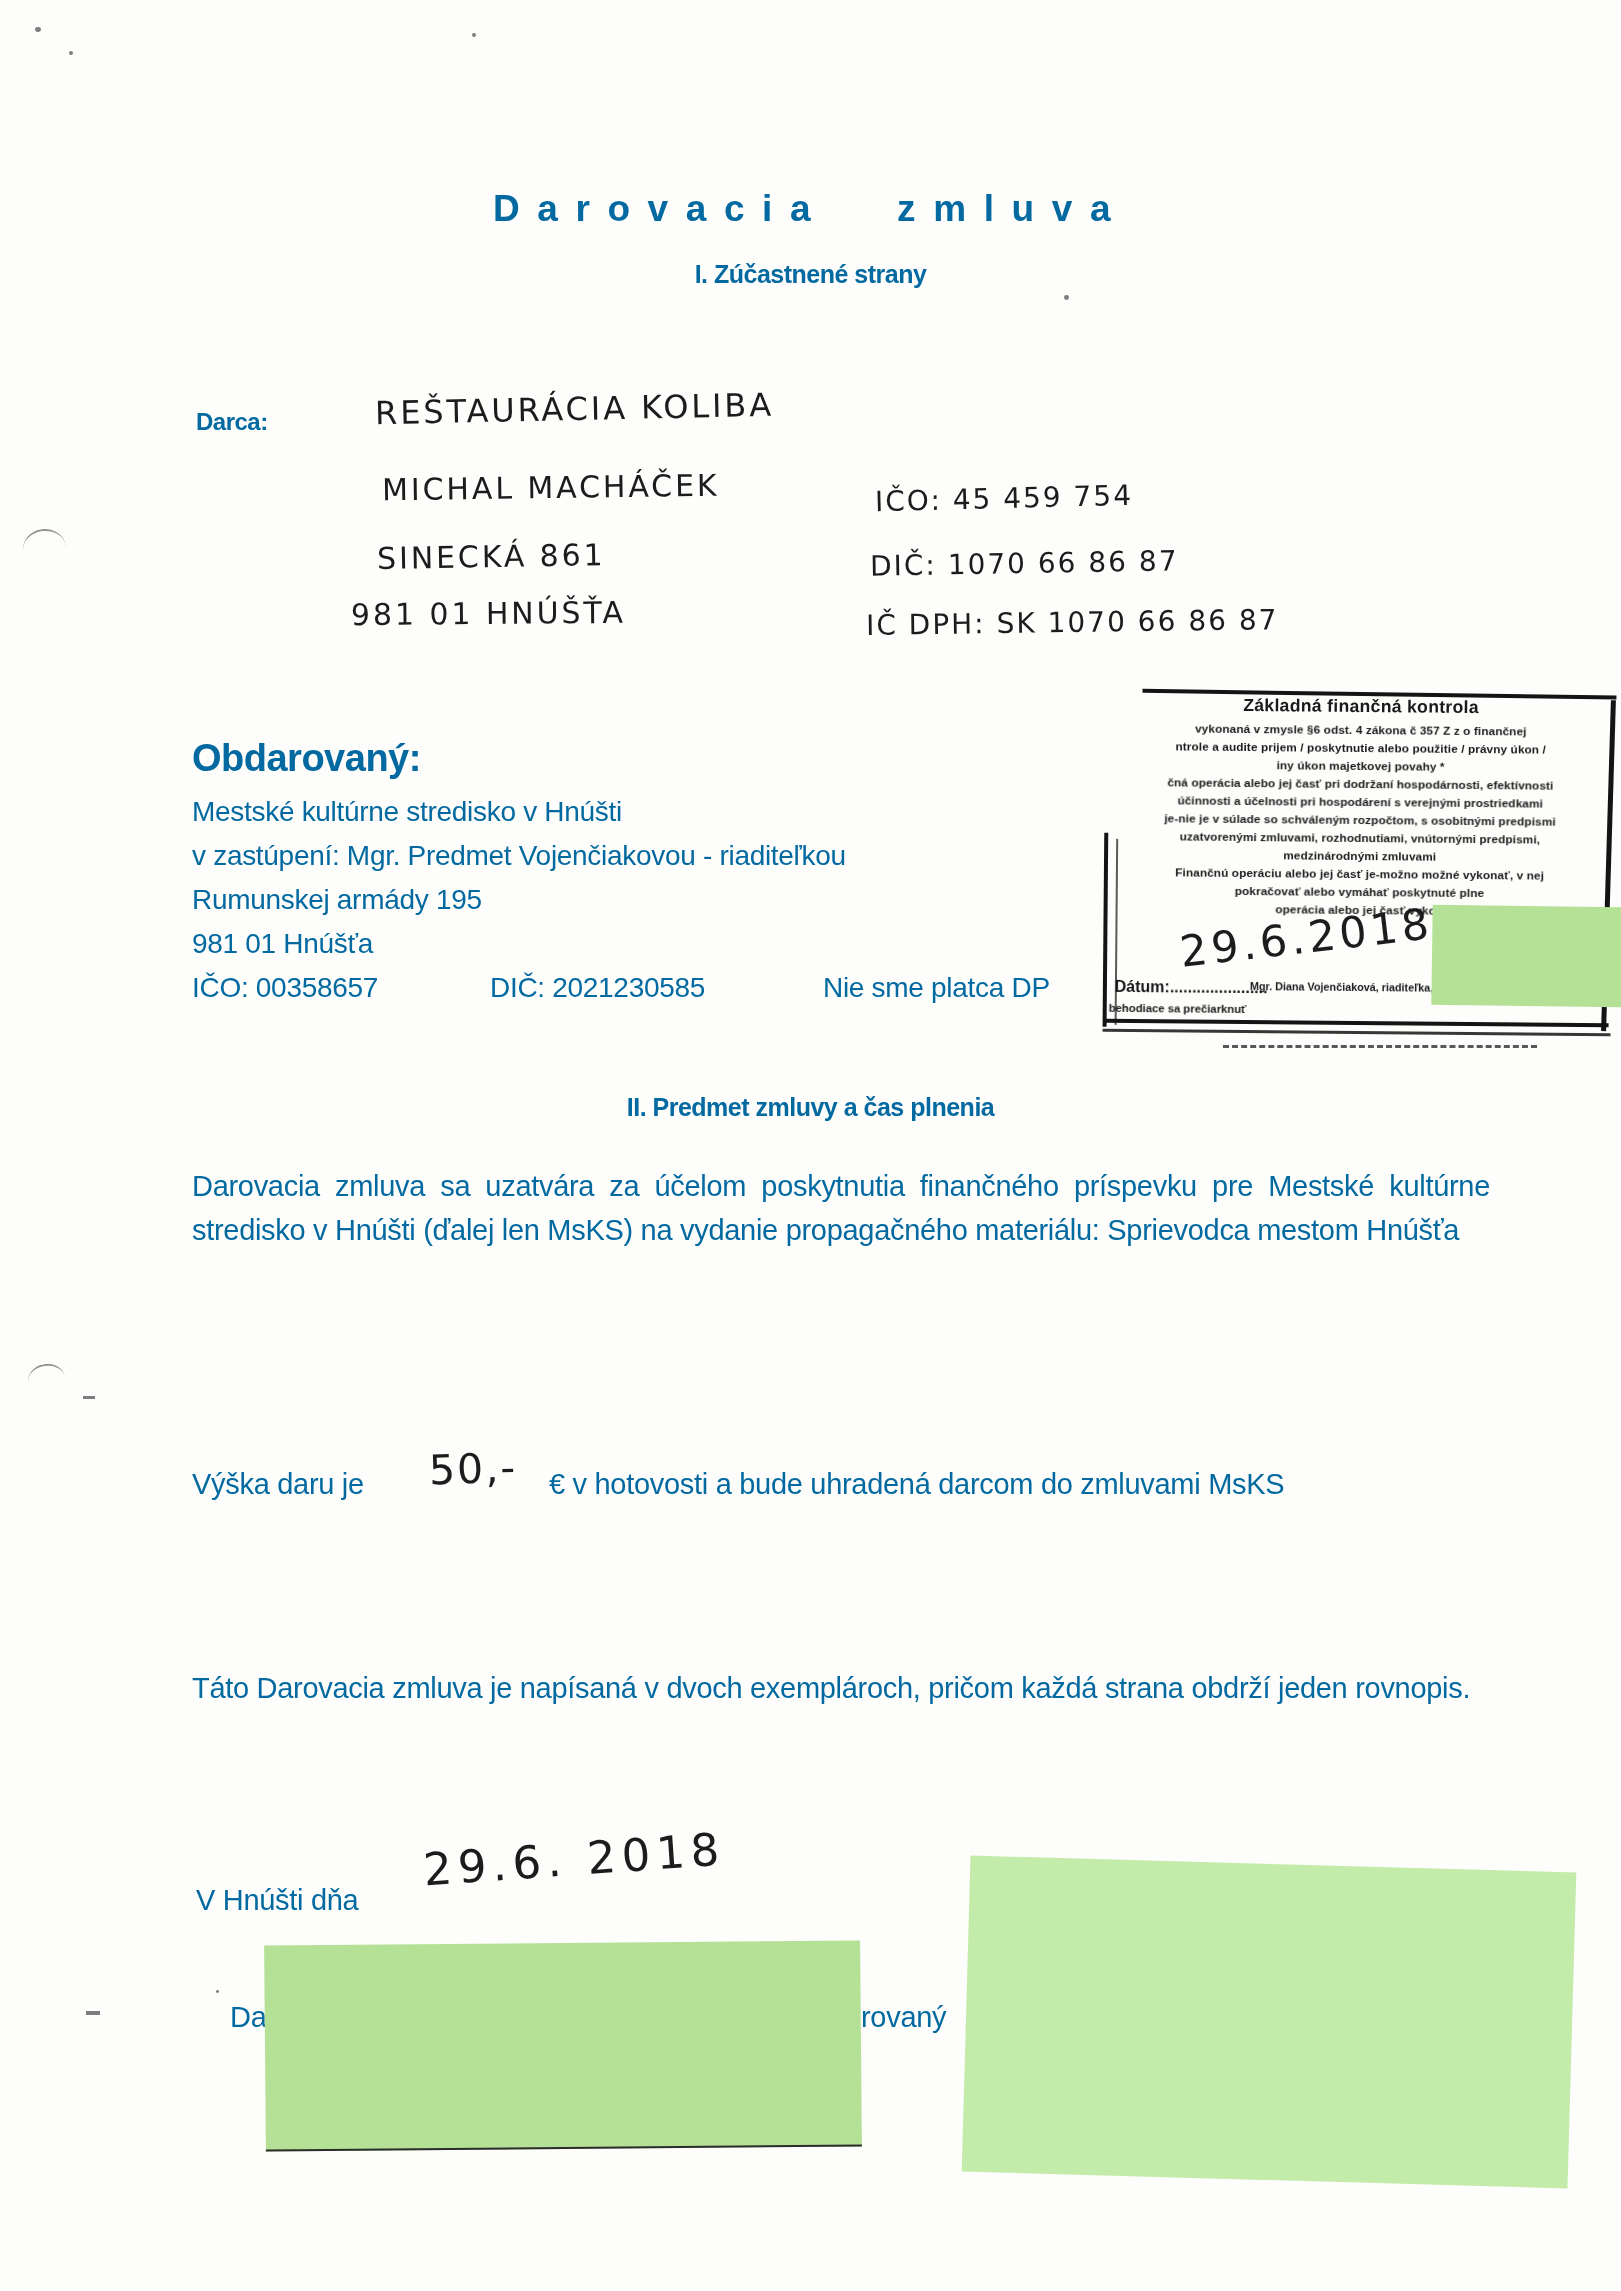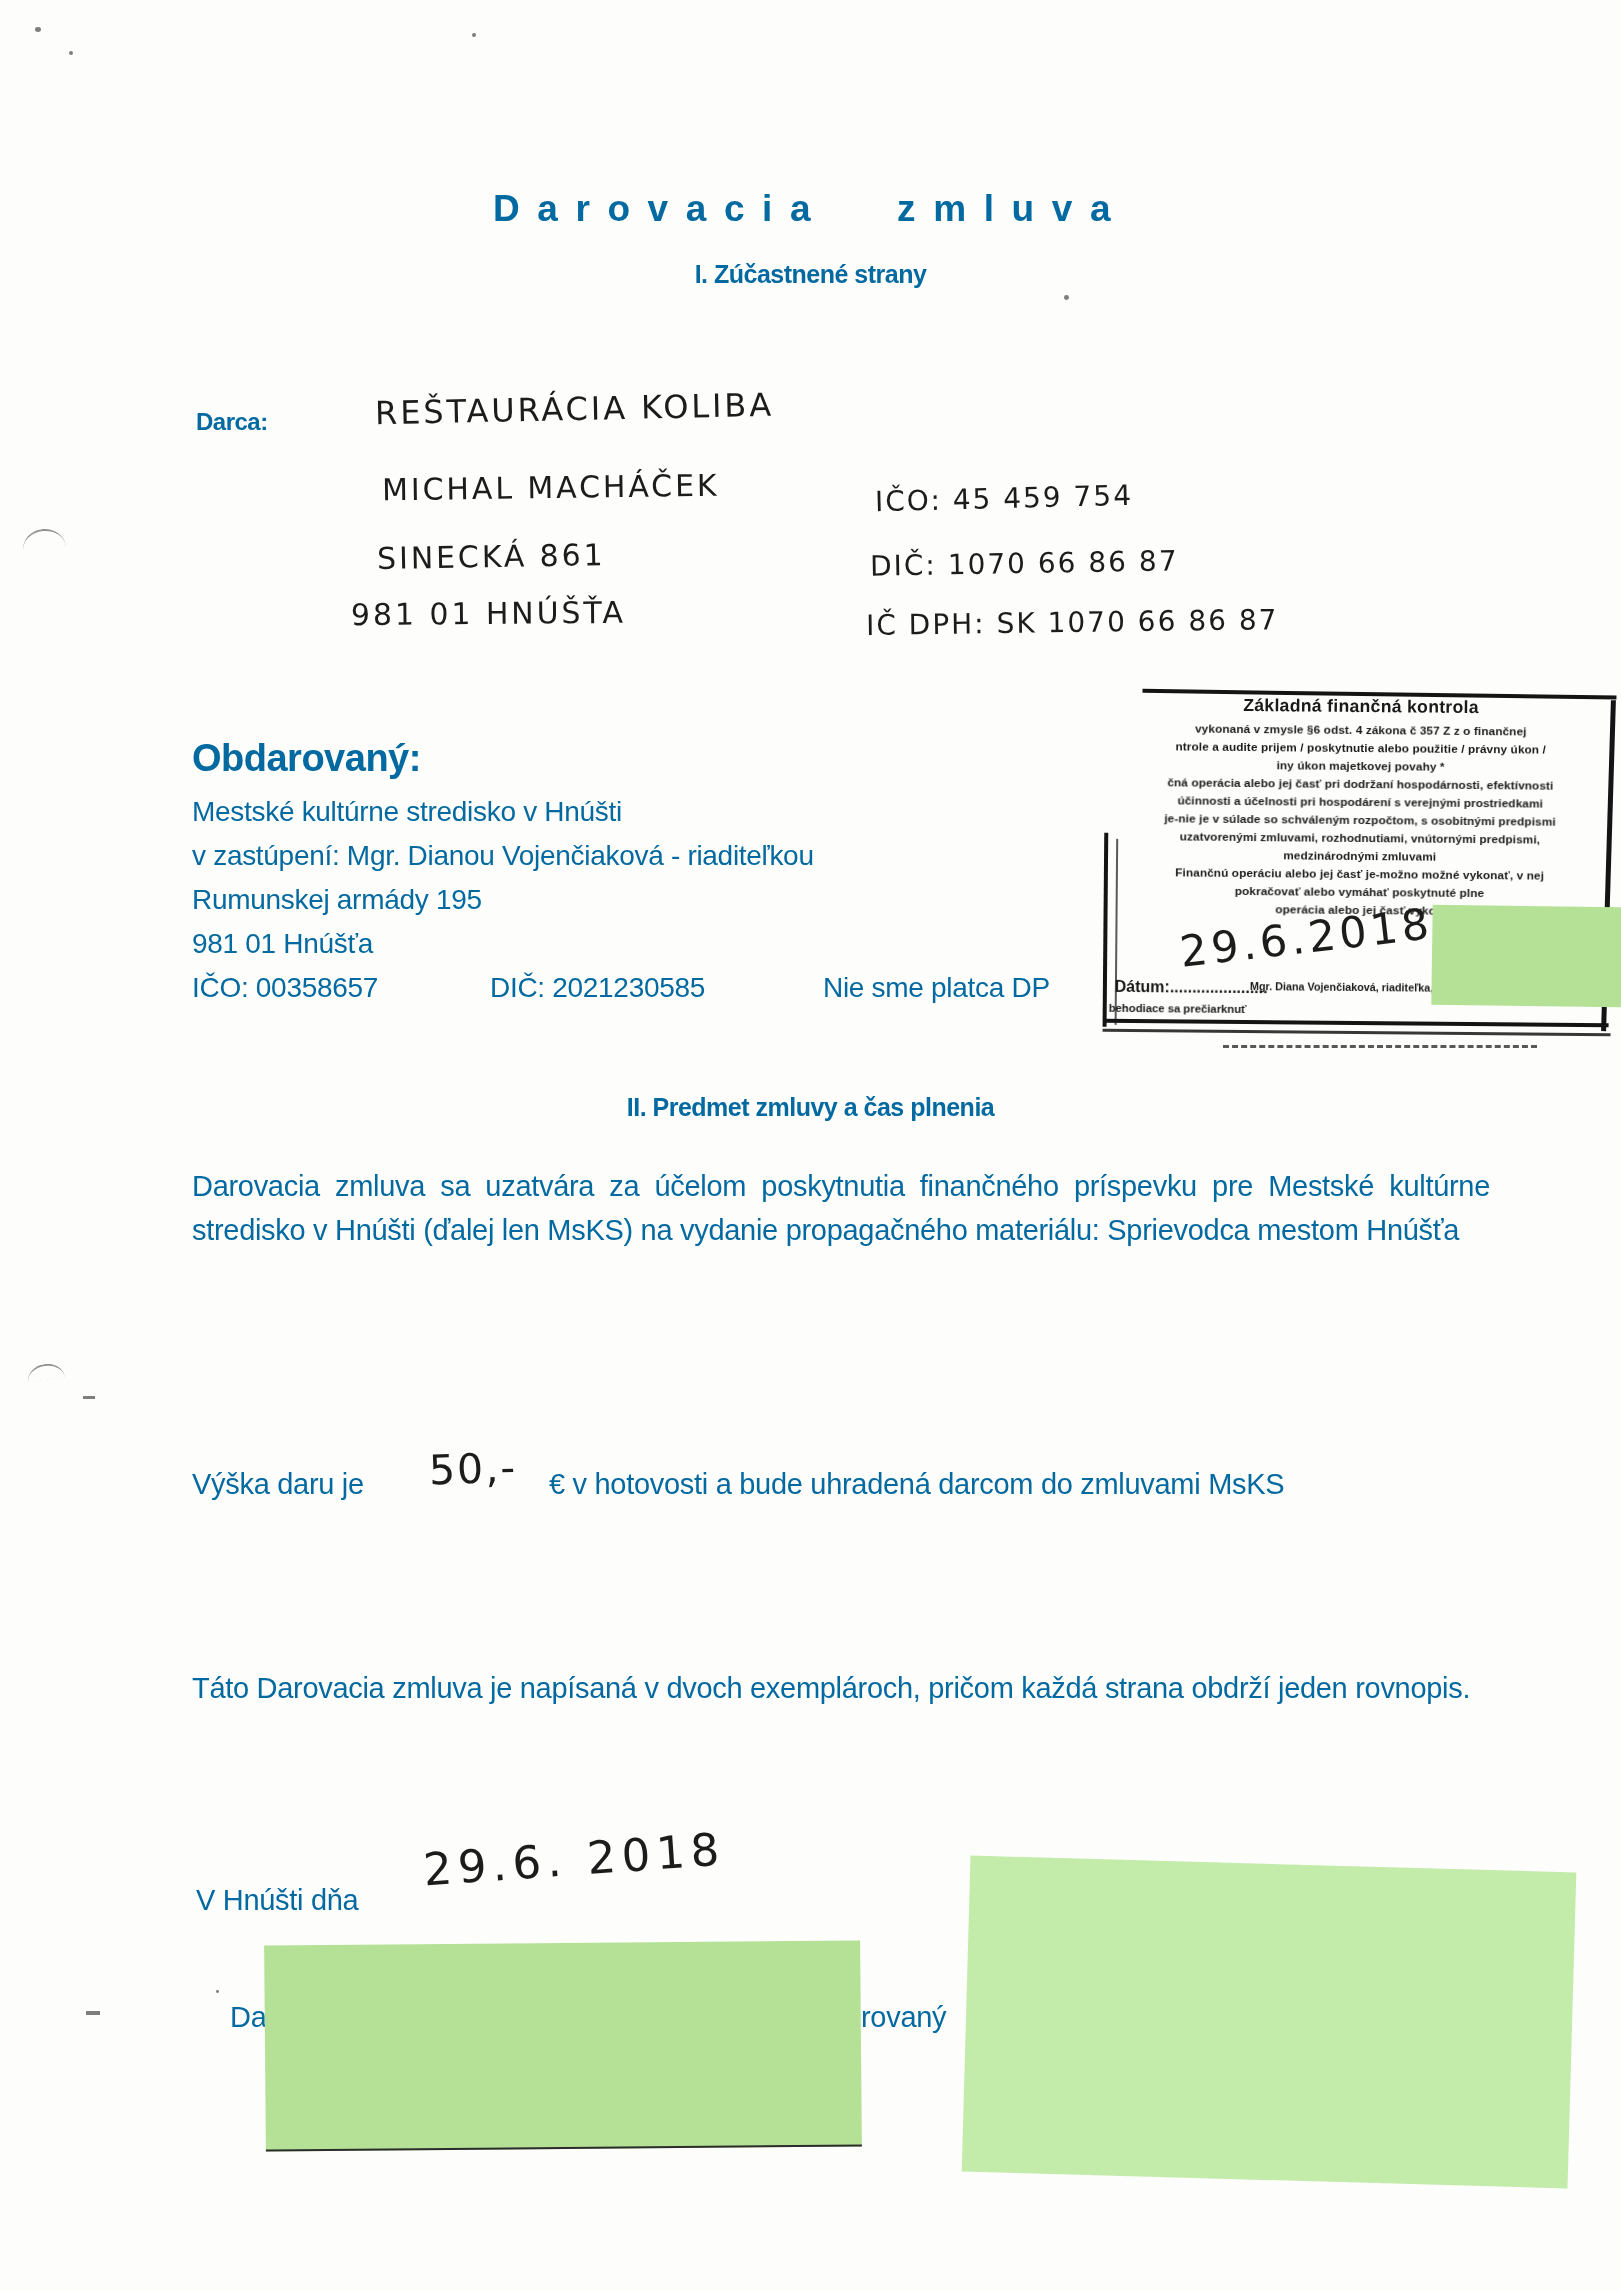--- a/index.html
+++ b/index.html
@@ -64,21 +64,21 @@
   <div class="abs hw hw-line" style="left:375px;top:390px;font-size:32px;transform:rotate(-1.2deg);">REŠTAURÁCIA KOLIBA</div>
   <div class="abs hw hw-line" style="left:382px;top:470px;transform:rotate(-0.8deg);">MICHAL MACHÁČEK</div>
   <div class="abs hw hw-line" style="left:377px;top:539px;transform:rotate(-1deg);">SINECKÁ 861</div>
   <div class="abs hw hw-line" style="left:351px;top:596px;transform:rotate(-0.5deg);">981 01 HNÚŠŤA</div>
   <div class="abs hw hw-small" style="left:875px;top:482px;transform:rotate(-1.5deg);">IČO: 45 459 754</div>
   <div class="abs hw hw-small" style="left:870px;top:547px;transform:rotate(-1deg);">DIČ: 1070 66 86 87</div>
   <div class="abs hw hw-small" style="left:866px;top:606px;transform:rotate(-0.8deg);">IČ DPH: SK 1070 66 86 87</div>
 
   <div class="abs printed block-label" style="left:192px;top:737px;font-size:38px;">Obdarovaný:</div>
   <div class="abs printed body-line" style="left:192px;top:796px;">Mestské kultúrne stredisko v Hnúšti</div>
-  <div class="abs printed body-line" style="left:192px;top:840px;">v zastúpení: Mgr. Dianou Vojenčiaková - riaditeľkou</div>
+  <div class="abs printed body-line" style="left:192px;top:840px;">v zastúpení: Mgr. Predmet Vojenčiakovou - riaditeľkou</div>
   <div class="abs printed body-line" style="left:192px;top:884px;">Rumunskej armády 195</div>
   <div class="abs printed body-line" style="left:192px;top:928px;">981 01 Hnúšťa</div>
   <div class="abs printed body-line" style="left:192px;top:972px;">IČO: 00358657</div>
   <div class="abs printed body-line" style="left:490px;top:972px;">DIČ: 2021230585</div>
   <div class="abs printed body-line" style="left:823px;top:972px;">Nie sme platca DP</div>
 
   <div id="stamp" class="abs">
     <div class="stamp-line" style="left:37px;top:5.9px;width:474px;height:3.9px;transform:rotate(0.3deg);"></div>
     <div class="stamp-line" style="left:502px;top:11.8px;width:4.9px;height:331px;transform:rotate(1.2deg);"></div>
     <div class="stamp-line" style="left:0px;top:149px;width:3.9px;height:194px;"></div>

